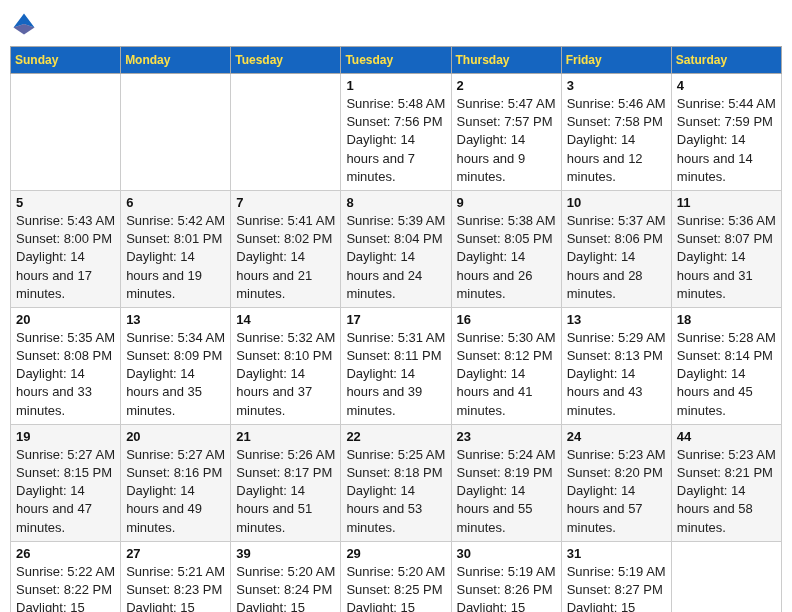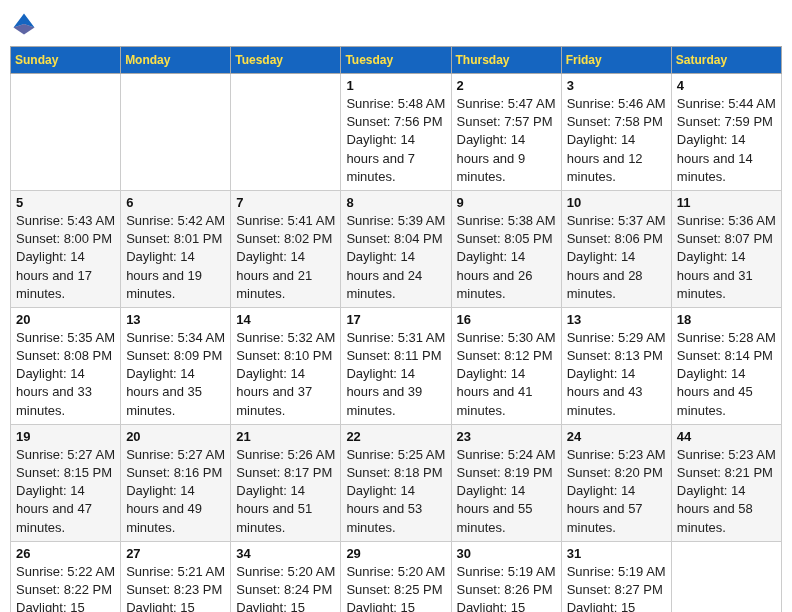--- a/index.html
+++ b/index.html
@@ -234,21 +234,21 @@
       <tr>
         <td>
           <div class="day-num">26</div>
           <div class="day-info">Sunrise: 5:22 AM<br>Sunset: 8:22 PM<br>Daylight: 15 hours and 0 minutes.</div>
         </td>
         <td>
           <div class="day-num">27</div>
           <div class="day-info">Sunrise: 5:21 AM<br>Sunset: 8:23 PM<br>Daylight: 15 hours and 1 minute.</div>
         </td>
         <td>
-          <div class="day-num">34</div>
+          <div class="day-num">39</div>
           <div class="day-info">Sunrise: 5:20 AM<br>Sunset: 8:24 PM<br>Daylight: 15 hours and 3 minutes.</div>
         </td>
         <td>
           <div class="day-num">29</div>
           <div class="day-info">Sunrise: 5:20 AM<br>Sunset: 8:25 PM<br>Daylight: 15 hours and 5 minutes.</div>
         </td>
         <td>
           <div class="day-num">30</div>
           <div class="day-info">Sunrise: 5:19 AM<br>Sunset: 8:26 PM<br>Daylight: 15 hours and 6 minutes.</div>
         </td>

